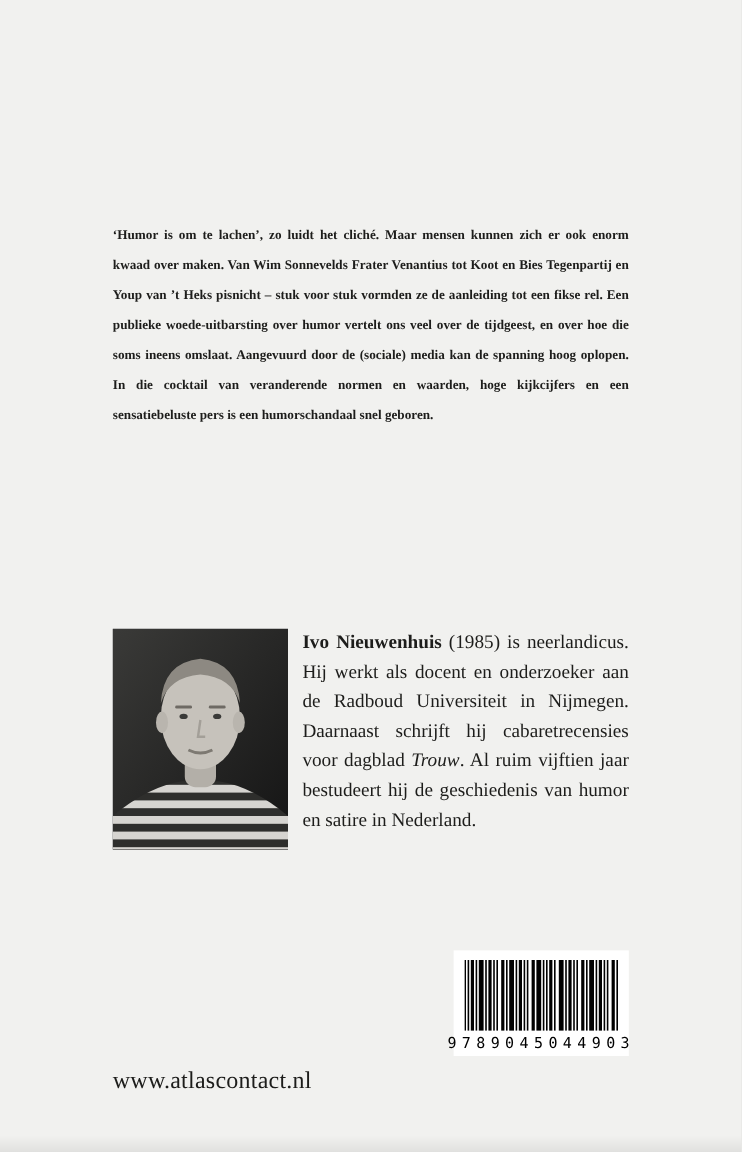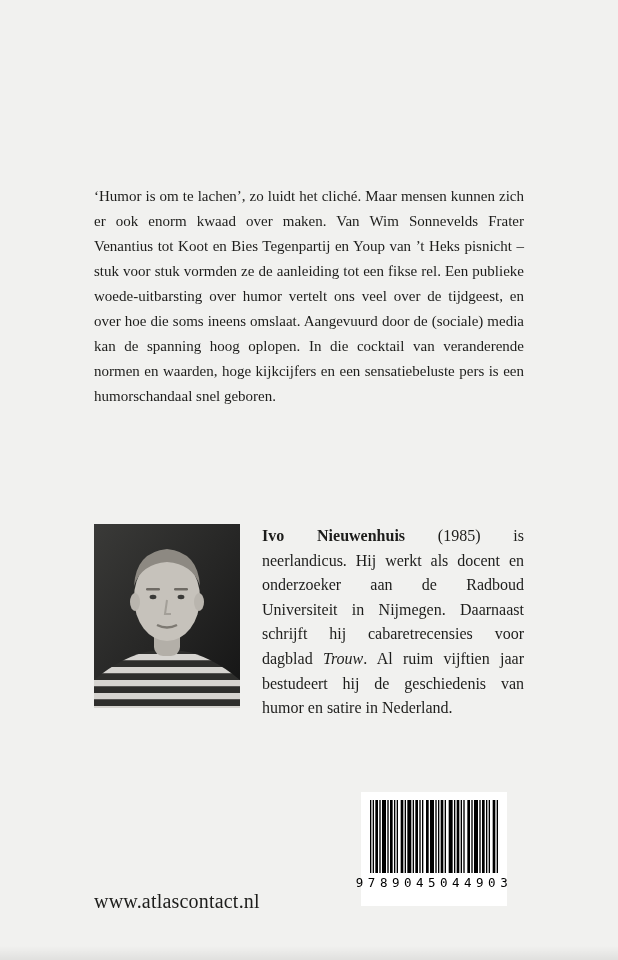--- a/index.html
+++ b/index.html
@@ -38,36 +38,37 @@
     color: #e30613;
   }
   .tagline .title-italic { font-style: italic; }
 
   
   .blurb {
     position: absolute;
     top: 184px;
     left: 94px;
     width: 430px;
-    font-size: 15px;
+    font-size: 11px;
     line-height: 25px;
     text-align: justify;
     text-justify: inter-word;
+    font-weight: bold;
   }
   .blurb p { margin: 0; }
   .blurb .book-title-italic { font-style: italic; }
 
   
   .author-row {
     position: absolute;
     top: 524px;
     left: 94px;
     width: 430px;
     display: flex;
-    gap: 22px;
+    gap: 12px;
     align-items: flex-start;
   }
   .photo-frame {
     width: 146px;
     height: 184px;
     flex: 0 0 auto;
     background: #222;
   }
   .photo-frame svg { display: block; width: 100%; height: 100%; }
   .bio {
@@ -82,26 +83,26 @@
   
   .website {
     position: absolute;
     left: 94px;
     top: 890px;
     font-size: 20px;
     letter-spacing: 0.2px;
   }
   .barcode-box {
     position: absolute;
-    left: 361px;
+    left: 378px;
     top: 792px;
     width: 146px;
-    height: 114px;
+    height: 88px;
     background: #ffffff;
-    padding: 8px 9px 16px 9px;
+    padding: 8px 9px 4px 9px;
     display: flex;
     flex-direction: column;
     align-items: center;
   }
   .barcode-bars { width: 128px; height: 82px; }
   .barcode-number {
     margin-top: 2px;
     font-family: "DejaVu Sans Mono", monospace;
     font-size: 12.5px;
     letter-spacing: 4.5px;

